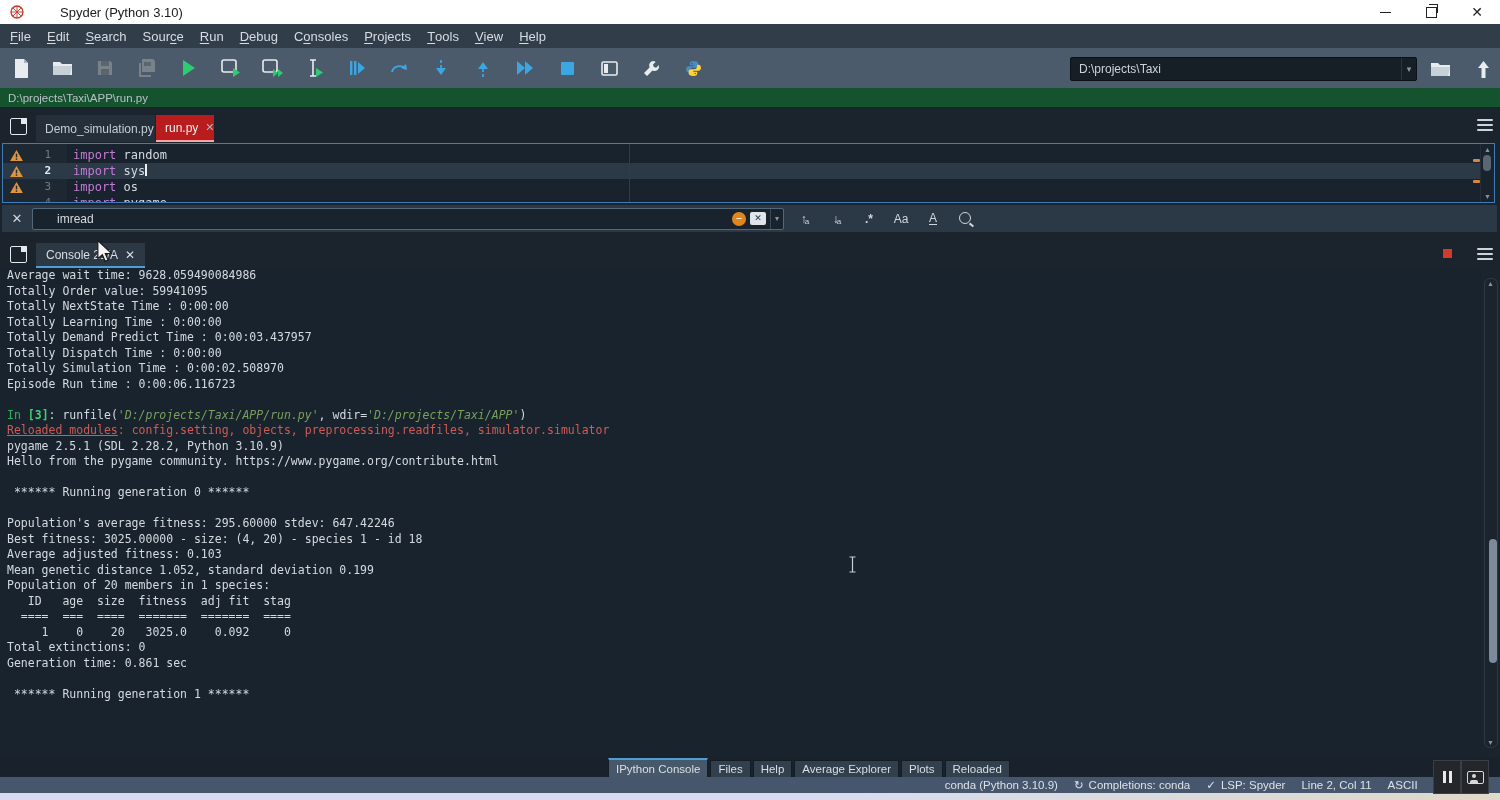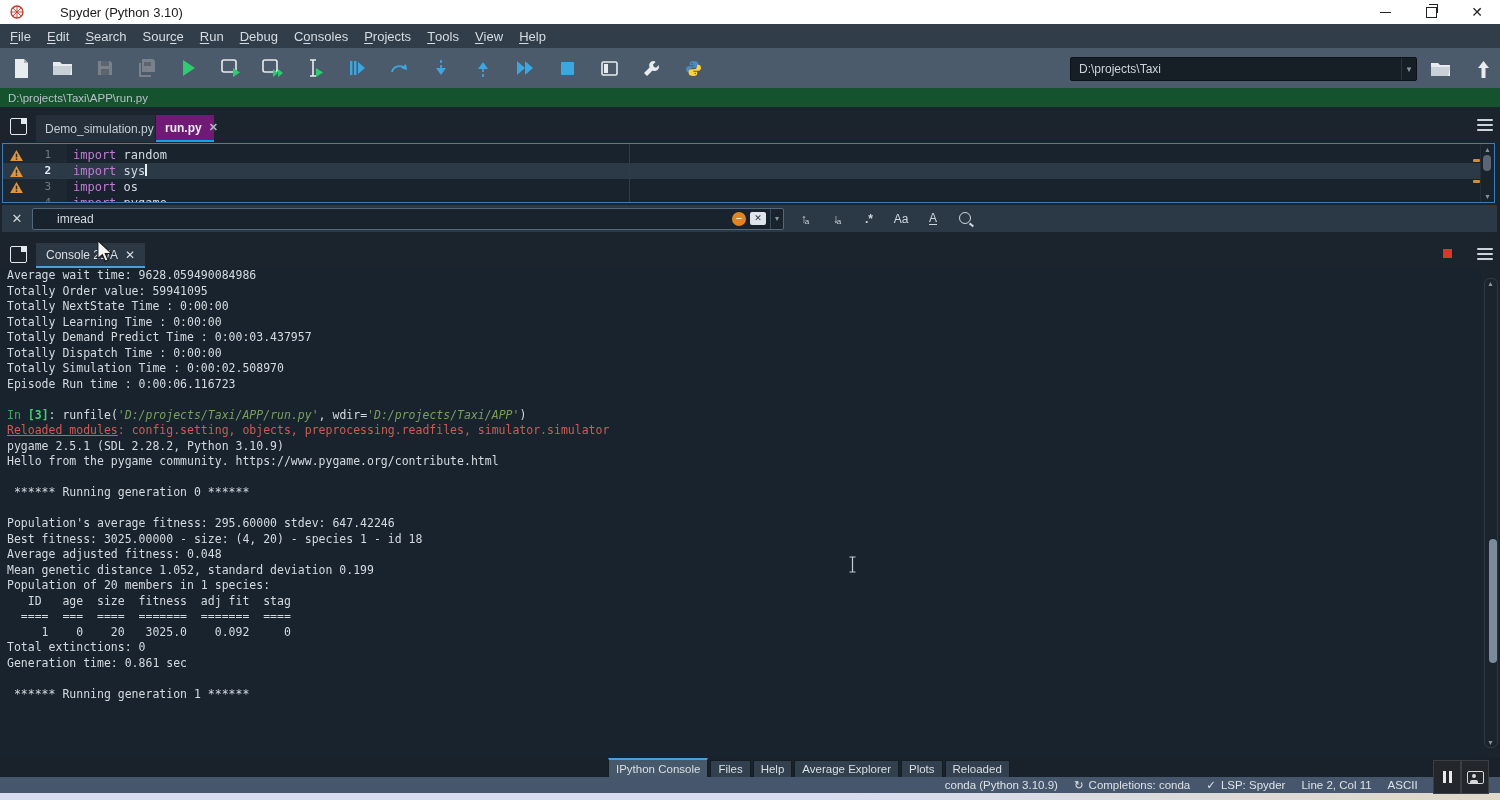--- a/index.html
+++ b/index.html
@@ -35,21 +35,21 @@
   #pathbar{left:0;top:88px;width:1500px;height:19px;background:#14532d;display:flex;align-items:center;}
   #pathbar .path{padding-left:8px;font-size:11.5px;color:#b9c1c9;}
 
   
   #ed-tabbar{left:0;top:108px;width:1500px;height:35px;}
   .browse-icon{position:absolute;left:10px;top:10px;width:15px;height:15px;border:1.6px solid #e4e9ed;border-radius:2px;background:transparent;}
   .browse-icon:before{content:"";position:absolute;right:-1px;top:-1px;width:6px;height:6px;background:#e4e9ed;}
   .ed-tab{position:absolute;height:27px;top:7px;display:flex;align-items:center;gap:7px;padding:0 9px;box-sizing:border-box;font-size:12px;}
   .ed-tab .tab-close{font-size:11px;color:#aeb7bf;}
   #ed-tab-0{left:36px;width:119px;background:#242f39;color:#c4ccd4;}
-  #ed-tab-1{left:156px;width:58px;background:#701a75;color:#e9eef2;border-bottom:2px solid #0ea5e9;font-weight:bold;}
+  #ed-tab-1{left:156px;width:58px;background:#b91c1c;color:#e9eef2;border-bottom:2px solid #fca5a5;}
   .pane-menu{position:absolute;width:16px;height:12px;display:flex;flex-direction:column;justify-content:space-between;}
   .pane-menu i{display:block;height:2px;background:#ccd3da;border-radius:1px;}
 
   #editor-box{left:2px;top:143px;width:1493px;height:60px;border:1px solid #3d7eb8;background:#19232d;box-sizing:border-box;overflow:hidden;}
   .ed-row{position:absolute;left:0;width:100%;height:16px;font-family:"DejaVu Sans Mono",monospace;font-size:12px;line-height:16px;}
   .ed-gutter{position:absolute;left:0;top:0;width:64px;height:100%;background:#1d2833;}
   #cur-line{position:absolute;left:0;top:19px;height:16px;right:14px;background:#2c3946;}
   .ed-warn{position:absolute;left:7px;top:2px;}
   .ed-num{position:absolute;left:26px;width:22px;text-align:right;color:#6f7a85;font-size:11px;}
   .ed-num.active{color:#e6ebf0;font-weight:bold;}
@@ -457,21 +457,21 @@
       <div>
           <div class="cline">pygame 2.5.1 (SDL 2.28.2, Python 3.10.9)</div>
           <div class="cline">Hello from the pygame community. https://www.pygame.org/contribute.html</div>
         </div>
       <div>
           <div class="cline"></div>
           <div class="cline"> ****** Running generation 0 ******</div>
           <div class="cline"></div>
           <div class="cline">Population's average fitness: 295.60000 stdev: 647.42246</div>
           <div class="cline">Best fitness: 3025.00000 - size: (4, 20) - species 1 - id 18</div>
-          <div class="cline">Average adjusted fitness: 0.048</div>
+          <div class="cline">Average adjusted fitness: 0.103</div>
           <div class="cline">Mean genetic distance 1.052, standard deviation 0.199</div>
           <div class="cline">Population of 20 members in 1 species:</div>
           <div class="cline">   ID   age  size  fitness  adj fit  stag</div>
           <div class="cline">  ====  ===  ====  =======  =======  ====</div>
           <div class="cline">     1    0    20   3025.0    0.092     0</div>
           <div class="cline">Total extinctions: 0</div>
           <div class="cline">Generation time: 0.861 sec</div>
           <div class="cline"></div>
           <div class="cline"> ****** Running generation 1 ******</div>
         </div>

